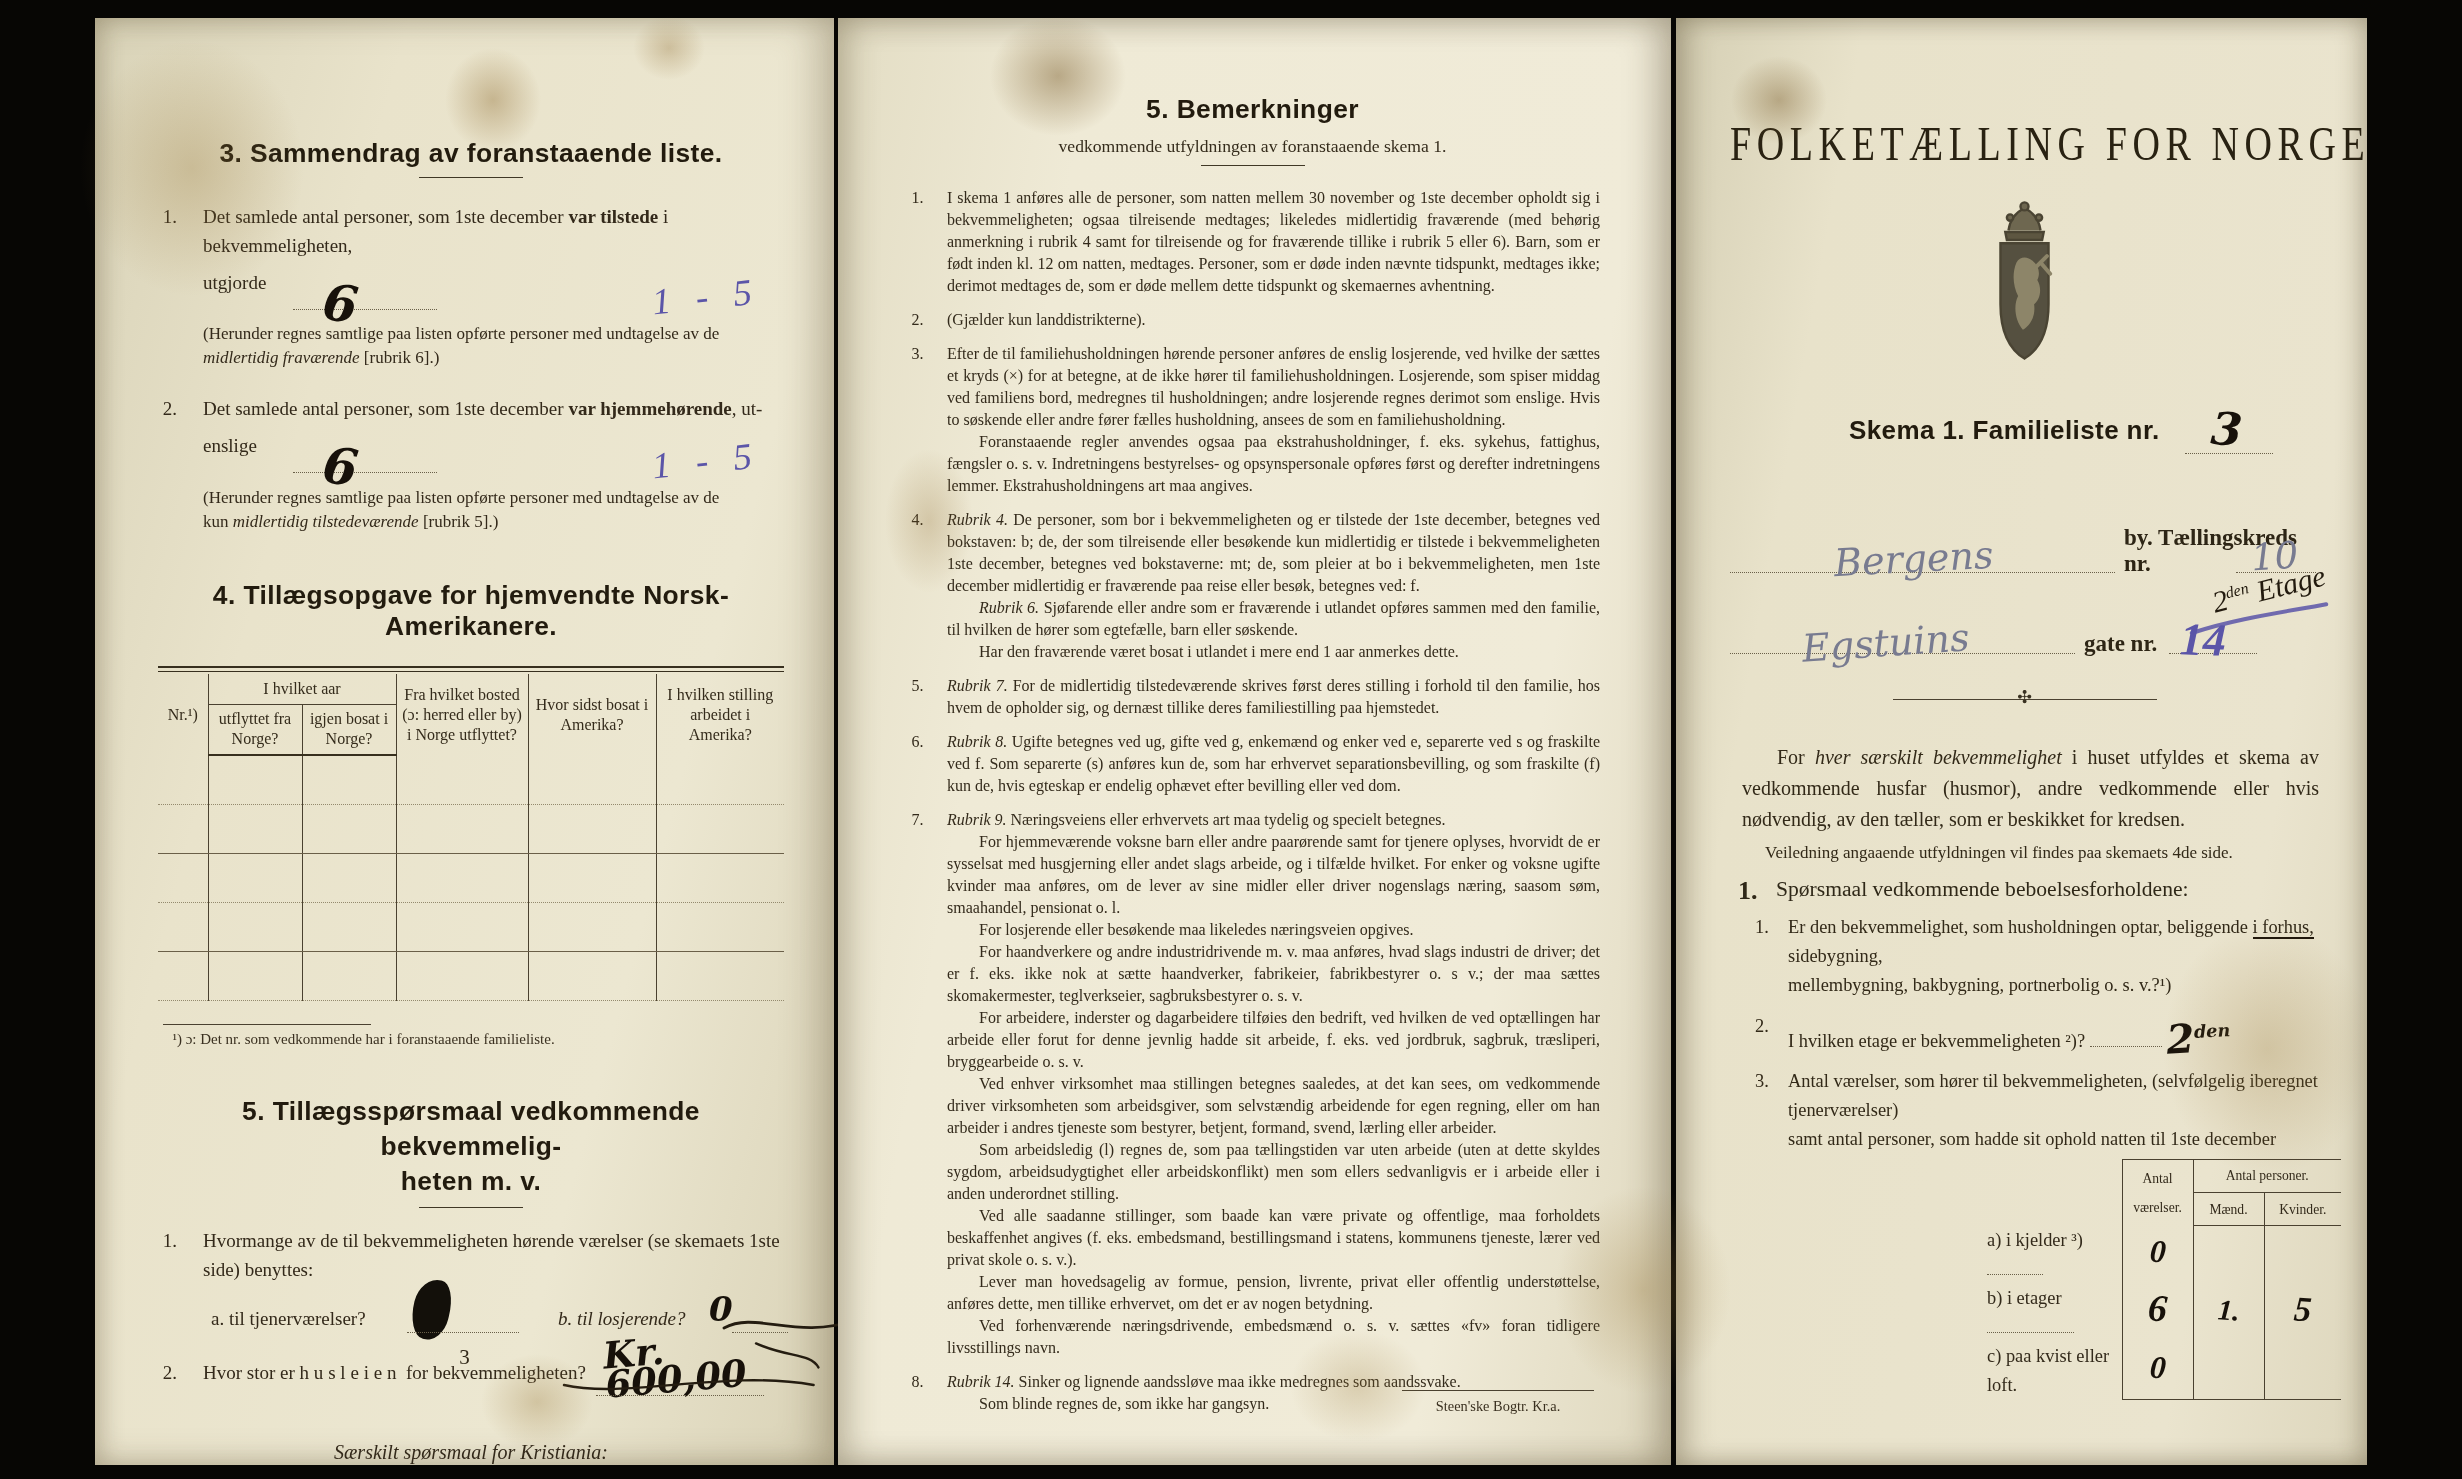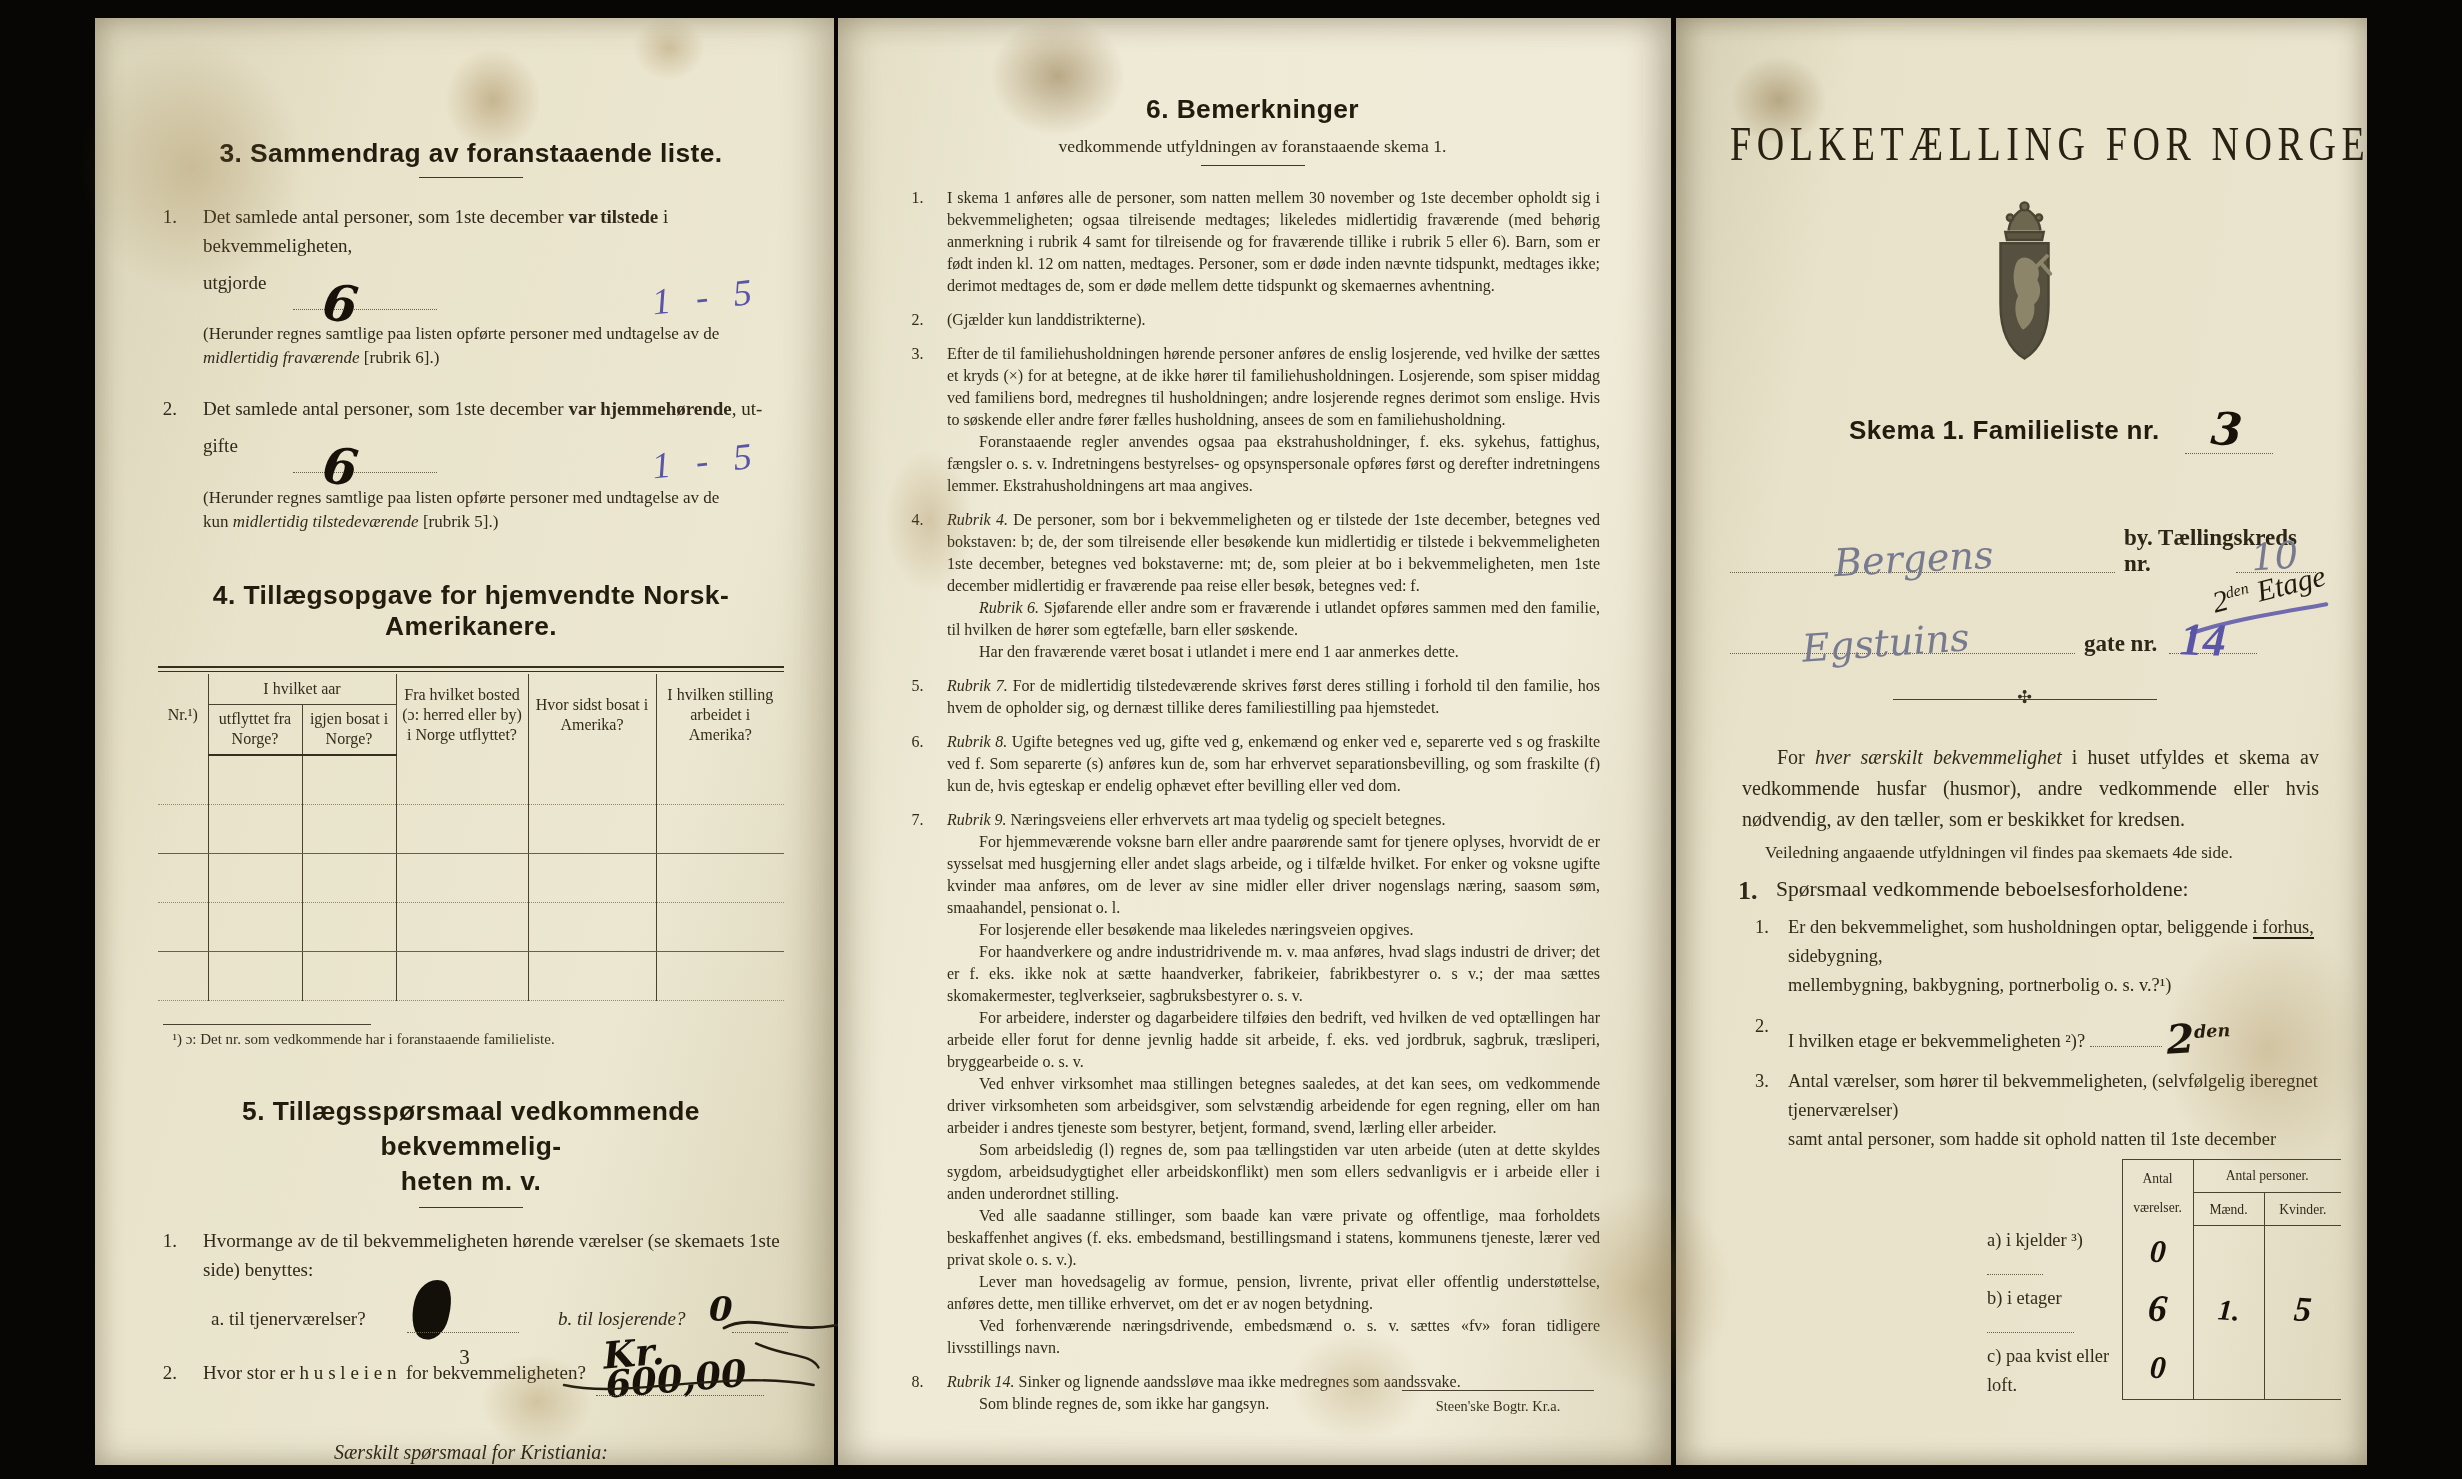--- a/index.html
+++ b/index.html
@@ -156,21 +156,21 @@
           <span class="hw hw6">6</span>
           <span class="hwblue">1 - 5</span>
         </div>
         <p class="note"><span>(Herunder regnes samtlige paa listen opførte personer med undtagelse av de </span><i>midlertidig fraværende</i><span> [rubrik 6].)</span></p>
       </div>
 
       <div class="item">
         <span class="num">2.</span>
         <span><span>Det samlede antal personer, som 1ste december </span><b>var hjemmehørende</b><span>, ut-</span></span>
         <div class="ansrow">
-          <span class="albl">gifte</span>
+          <span class="albl">enslige</span>
           <span class="dots"></span>
           <span class="hw hw6">6</span>
           <span class="hwblue">1 - 5</span>
         </div>
         <p class="note"><span>(Herunder regnes samtlige paa listen opførte personer med undtagelse av de kun </span><i>midlertidig tilstedeværende</i><span> [rubrik 5].)</span></p>
       </div>
 
       <h2 class="hsans h33 center sec-gap">4.  Tillægsopgave for hjemvendte Norsk-Amerikanere.</h2>
 
       <div class="dblrule"></div>
@@ -275,21 +275,21 @@
       </div>
 
       <p class="krist">Særskilt spørsmaal for Kristiania:</p>
 
       <div class="pnum">3</div>
     </div>
   </section>
 
   <section class="page page-mid">
     <div class="inner">
-      <h2 class="hsans h6 center">6.  Bemerkninger</h2>
+      <h2 class="hsans h6 center">5.  Bemerkninger</h2>
       <p class="sub6 center">vedkommende utfyldningen av foranstaaende skema 1.</p>
       <div class="mini-rule"></div>
 
       <div class="bitems">
 
         <div class="bitem">
           <span class="num">1.</span>
           <p class="bp"><i class="lead"></i><span>I skema 1 anføres alle de personer, som natten mellem 30 november og 1ste december opholdt sig i bekvemmeligheten; ogsaa tilreisende medtages; likeledes midlertidig fraværende (med behørig anmerkning i rubrik 4 samt for tilreisende og for fraværende tillike i rubrik 5 eller 6).  Barn, som er født inden kl. 12 om natten, medtages.  Personer, som er døde inden nævnte tidspunkt, medtages ikke; derimot medtages de, som er døde mellem dette tidspunkt og skemaernes avhentning.</span></p>
         </div>
 

